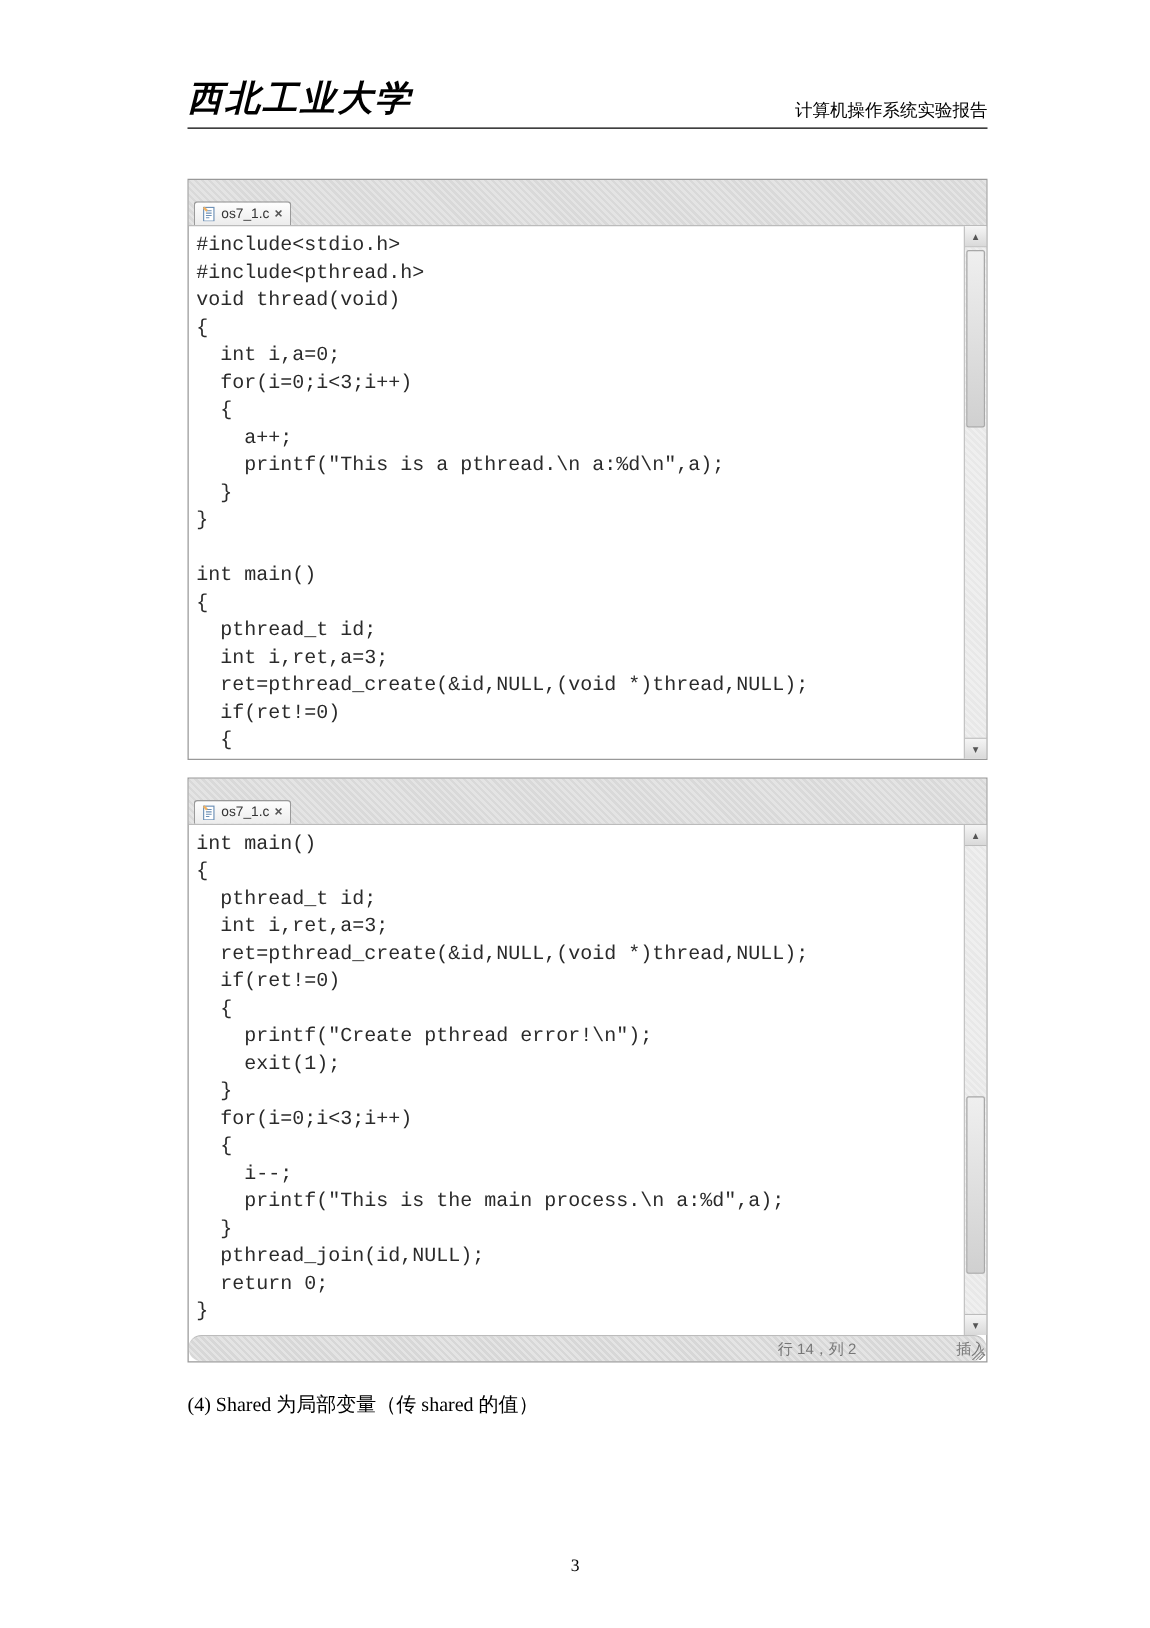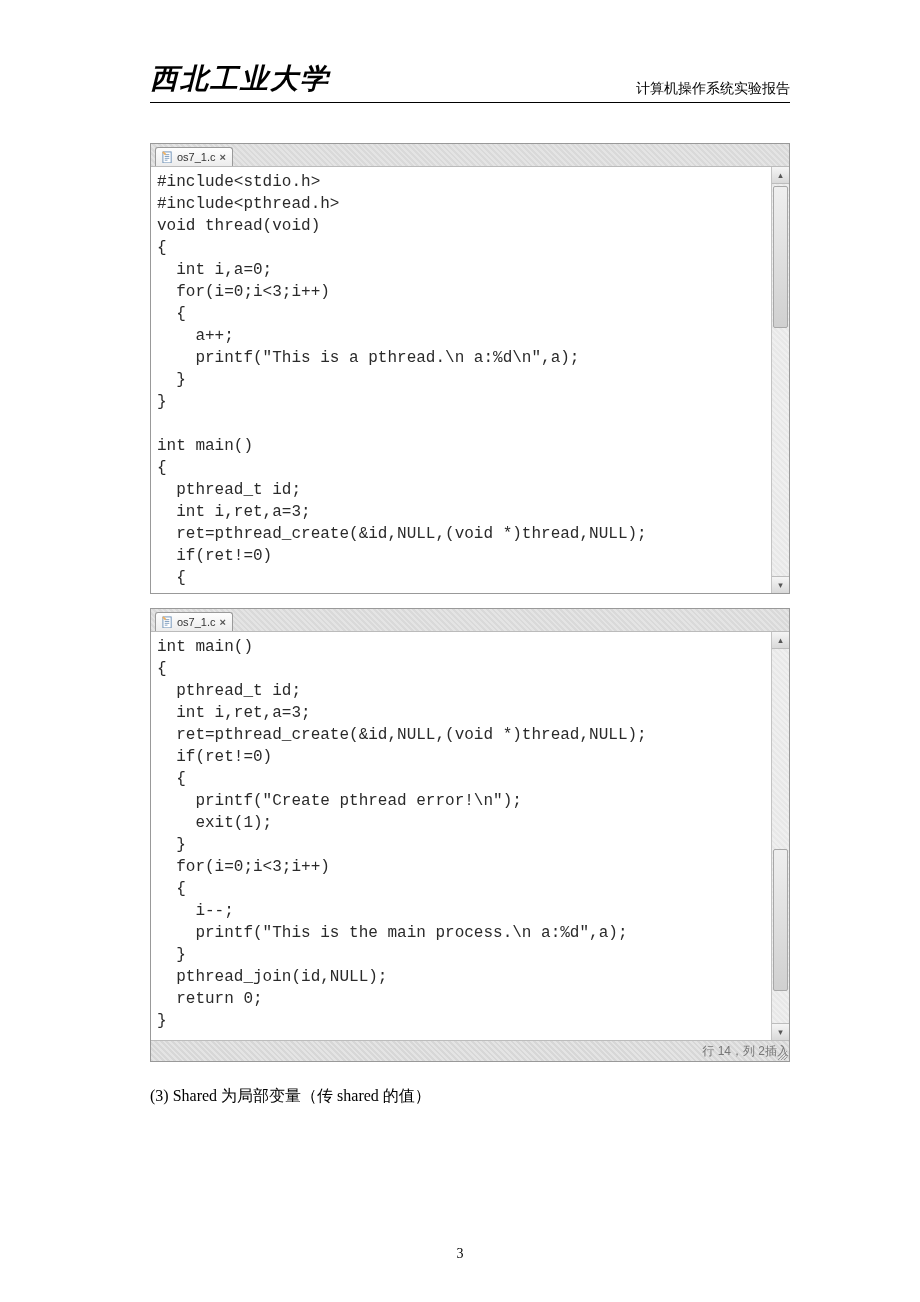--- a/index.html
+++ b/index.html
@@ -34,21 +34,21 @@
   .report-title {
     font-size: 14px;
     font-family: "SimSun", serif;
   }
   .editor {
     border: 1px solid #999;
     background: #fff;
     margin-bottom: 14px;
   }
   .tabstrip {
-    height: 22px;
+    height: 36px;
     background: repeating-linear-gradient(45deg,#d9d9d9 0 2px,#e4e4e4 2px 4px);
     display: flex;
     align-items: flex-end;
     padding-left: 4px;
   }
   .tab {
     background: linear-gradient(#fefefe,#ececec);
     border: 1px solid #9a9a9a;
     border-bottom: none;
     border-radius: 3px 3px 0 0;
@@ -119,21 +119,23 @@
   .statusbar {
     height: 20px;
     background: repeating-linear-gradient(45deg,#d7d7d7 0 2px,#e4e4e4 2px 4px);
     border-top:1px solid #bcbcbc;
     font-size: 12px;
     font-family: sans-serif;
     color:#777;
     display:flex;
     justify-content:flex-end;
     align-items:center;
+    gap: 80px;
     position: relative;
+    border-radius: 10px;
   }
   .statusbar .grip {
     position:absolute; right:2px; bottom:1px;
     width:12px;height:12px;
     background:
       linear-gradient(135deg, transparent 60%, #999 60% 65%, transparent 65% 72%, #999 72% 77%, transparent 77% 84%, #999 84% 89%, transparent 89%);
   }
   .body-text {
     font-size: 16px;
     font-family: "SimSun", serif;
@@ -243,16 +245,16 @@
         <div class="sb-btn bottom">▾</div>
       </div>
     </div>
     <div class="statusbar">
       <span>行 14，列 2</span>
       <span>插入</span>
       <span class="grip"></span>
     </div>
   </div>
 
-  <div class="body-text">(3) Shared 为局部变量（传 shared 的值）</div>
+  <div class="body-text">(4) Shared 为局部变量（传 shared 的值）</div>
 
   <div class="page-number">3</div>
 </div>
 
 </body></html>

